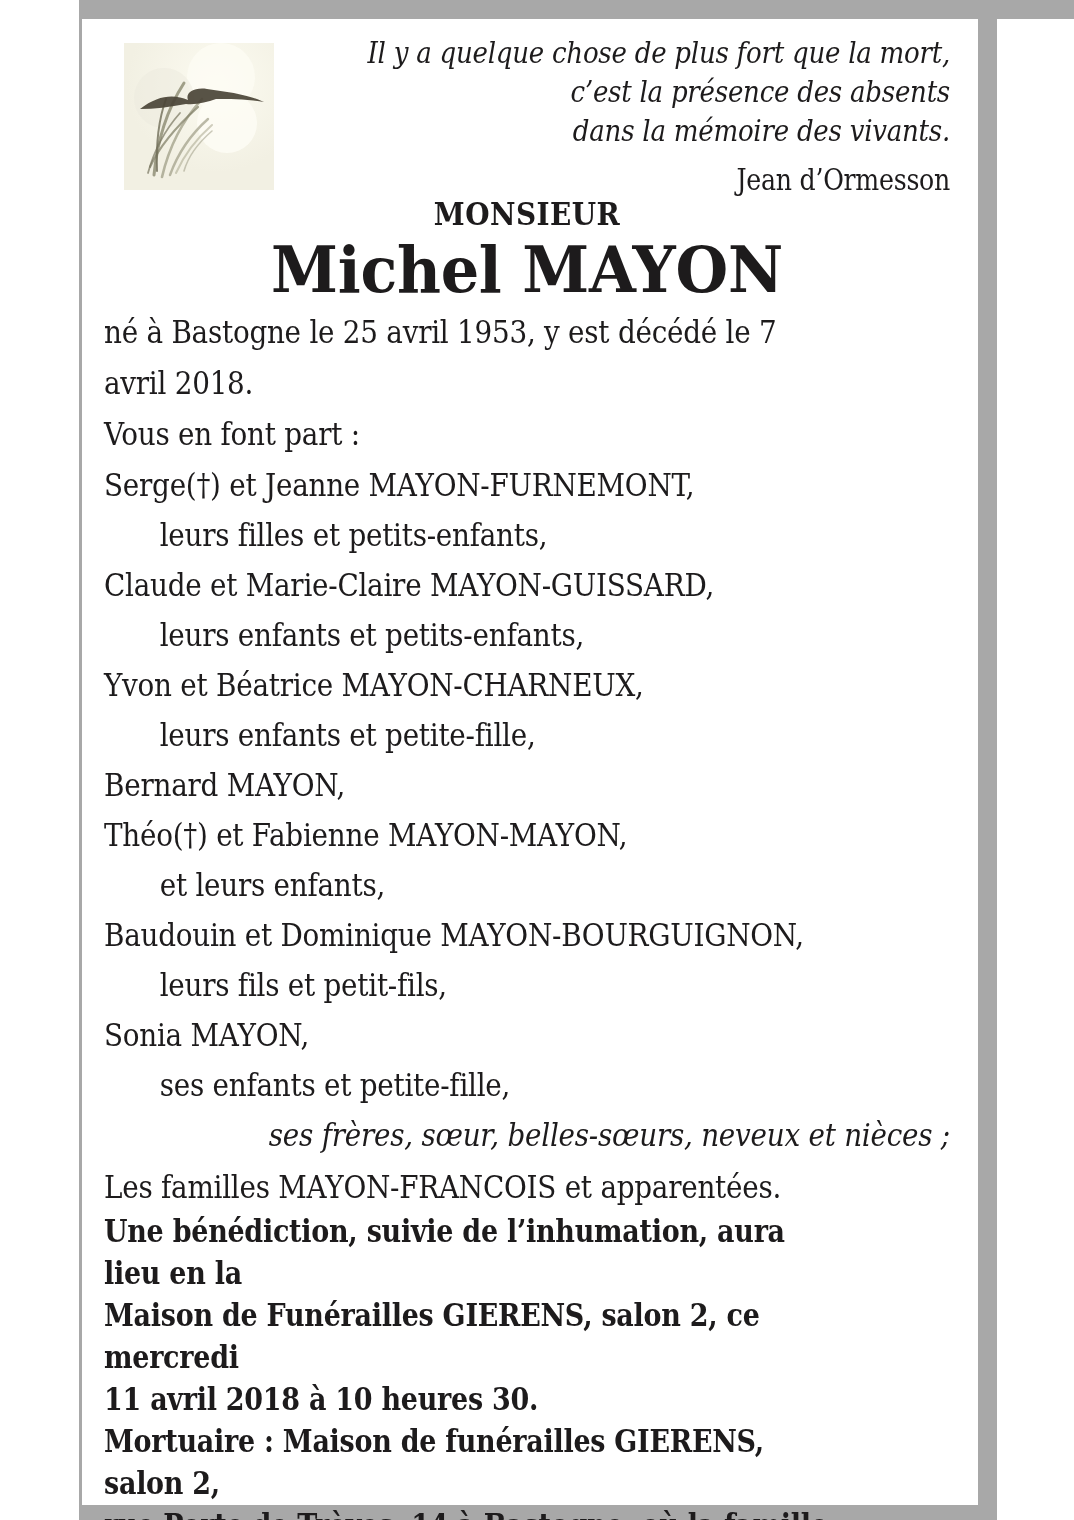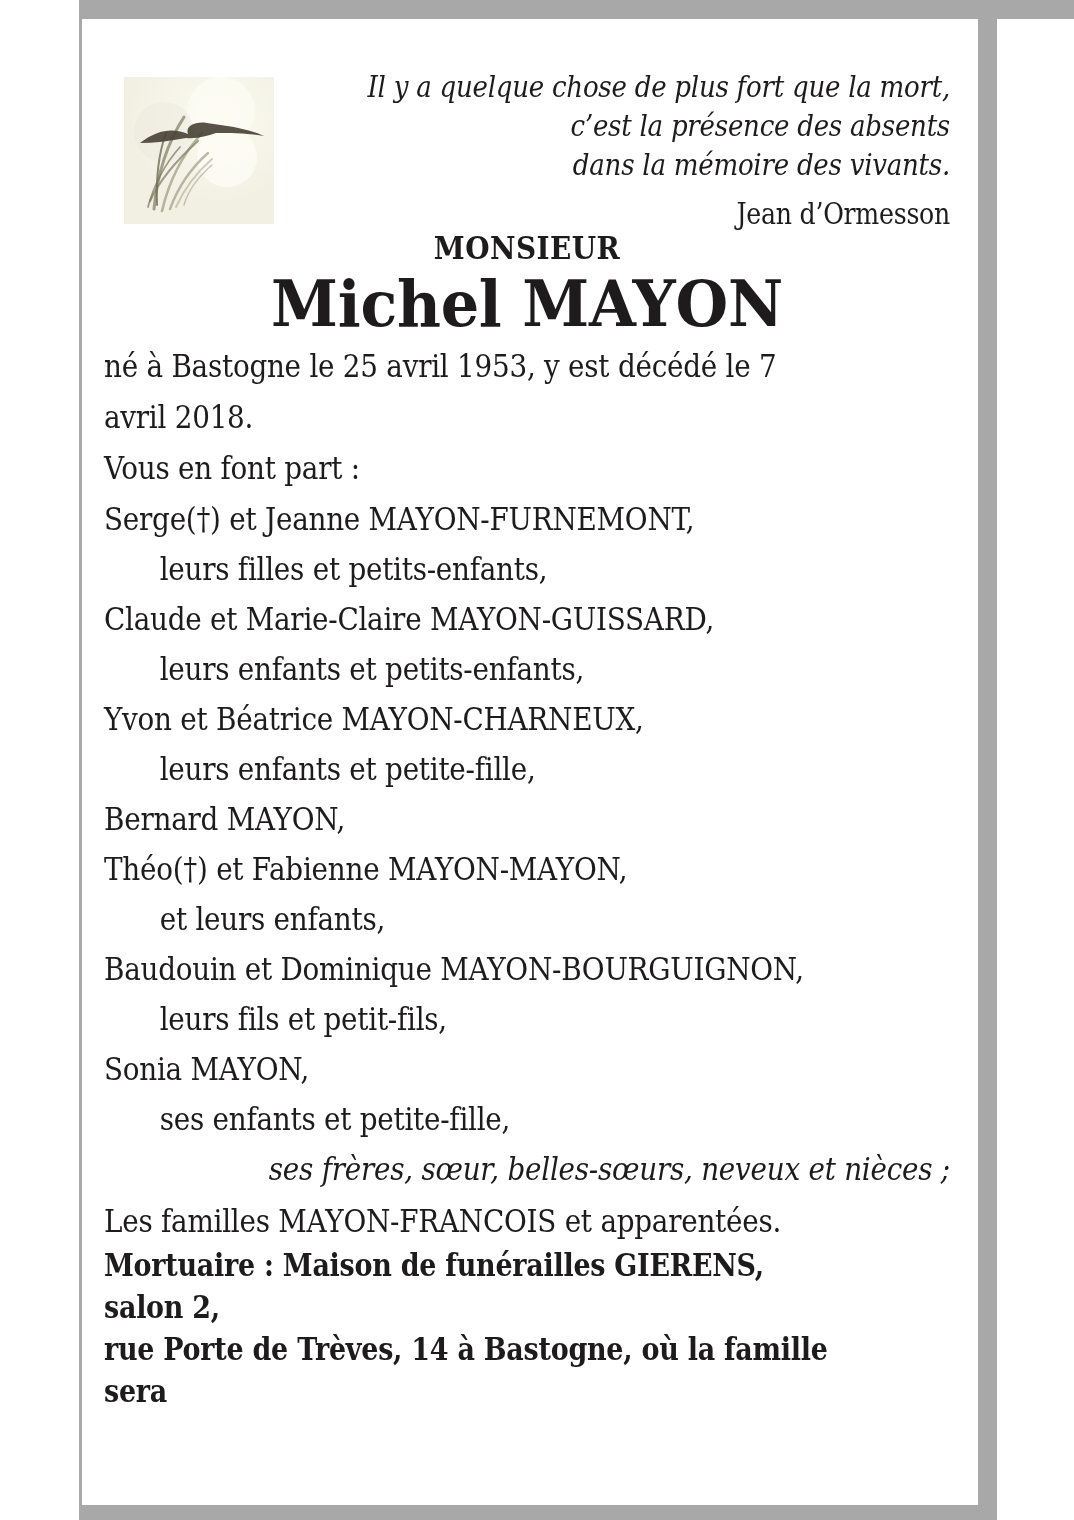--- a/index.html
+++ b/index.html
@@ -17,21 +17,21 @@
     position:absolute;left:82px;top:19px;width:896px;height:1486px;background:#ffffff;
     padding:0 28px 0 22px;box-sizing:border-box;letter-spacing:-0.3px;
   }
 
   
   .cx-l{transform:scaleX(.87);transform-origin:0 50%;}
   .cx-c{transform:scaleX(.9);transform-origin:50% 50%;}
   .cx-r{transform:scaleX(.87);transform-origin:100% 50%;}
   .cx-n{transform:scaleX(.96);transform-origin:50% 50%;}
 
-  .header{position:relative;height:178px;margin-top:34px;}
+  .header{position:relative;height:178px;}
   .artwork{position:absolute;left:20px;top:24px;width:150px;height:147px;}
   .artwork svg{display:block;width:100%;height:100%;}
   .quote{padding-top:14px;text-align:right;font-style:italic;font-size:30px;line-height:39px;}
   .q-attrib{margin-top:13px;font-style:normal;font-size:29px;line-height:34px;text-align:right;}
 
   .monsieur{text-align:center;font-weight:bold;font-size:31px;line-height:34px;letter-spacing:.5px;}
   .name{margin:6px 0 4px 0;text-align:center;font-weight:bold;font-size:63px;line-height:66px;}
 
   .body-line{font-size:32px;line-height:51px;}
   .family-line{font-size:32px;line-height:50px;}
@@ -109,20 +109,25 @@
         <div class="family-line cx-l indent-1">et leurs enfants,</div>
         <div class="family-line cx-l">Baudouin et Dominique MAYON-BOURGUIGNON,</div>
         <div class="family-line cx-l indent-1">leurs fils et petit-fils,</div>
         <div class="family-line cx-l">Sonia MAYON,</div>
         <div class="family-line cx-l indent-1">ses enfants et petite-fille,</div>
         <div class="family-line fam-italic cx-r">ses frères, sœur, belles-sœurs, neveux et nièces ;</div>
       </div>
 
     <div class="families-line cx-l">Les familles MAYON-FRANCOIS et apparentées.</div>
 
+    <div class="para">
+      <div class="p-line cx-l">Une bénédiction, suivie de l’inhumation, aura lieu en la</div>
+      <div class="p-line cx-l">Maison de Funérailles GIERENS, salon 2, ce mercredi</div>
+      <div class="p-line cx-l">11 avril 2018 à 10 heures 30.</div>
+    </div>
 
     <div class="para">
       <div class="p-line cx-l">Mortuaire : Maison de funérailles GIERENS, salon 2,</div>
       <div class="p-line cx-l">rue Porte de Trèves, 14 à Bastogne, où la famille sera</div>
 
     </div>
 
   </div>
 </div>
 

